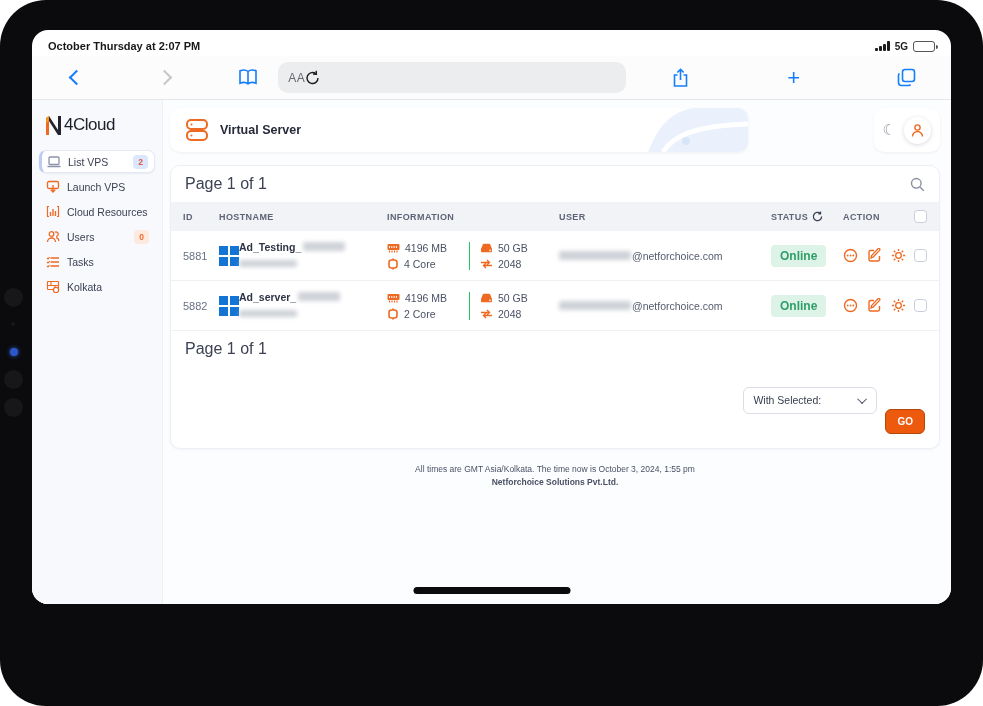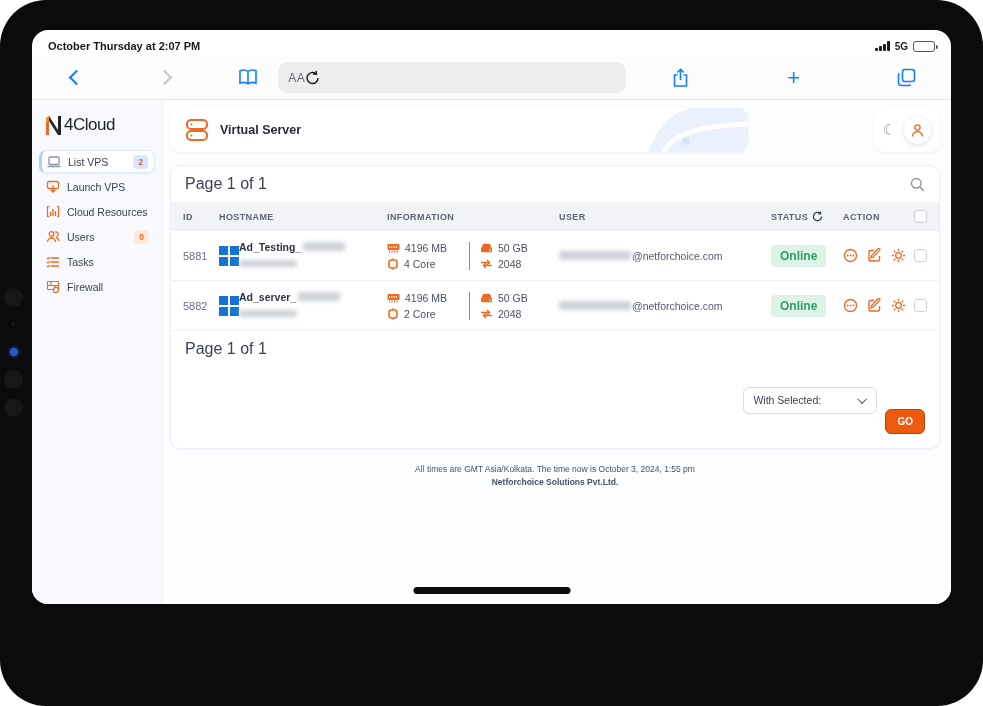--- a/index.html
+++ b/index.html
@@ -250,21 +250,21 @@
           <span class="nav-label">Tasks</span>
         </div>
 
         <div class="nav-item">
           <span class="nav-ico">
             <svg width="14" height="13" viewBox="0 0 14 13">
                 <path d="M1.5 1.5 H12.5 M1.5 5.5 H12.5 M1.5 9.5 H12.5 M1.5 1.5 V9.5 M5 1.5 V5.5 M9 5.5 V9.5 M12.5 1.5 V9.5" fill="none" stroke="#ee6a23" stroke-width="1.1"></path>
                 <circle cx="10" cy="10" r="2.6" fill="#fff" stroke="#ee6a23" stroke-width="1.2"></circle>
               </svg>
           </span>
-          <span class="nav-label">Firewall</span>
+          <span class="nav-label">Kolkata</span>
         </div>
       </div>
 
       <div class="main">
 
         <div class="header-row">
           <div class="title-card">
             <svg width="26" height="26" viewBox="0 0 26 26">
               <rect x="3" y="3" width="20" height="9" rx="4" fill="none" stroke="#ee6a23" stroke-width="2"></rect>
               <rect x="3" y="14" width="20" height="9" rx="4" fill="none" stroke="#ee6a23" stroke-width="2"></rect>

